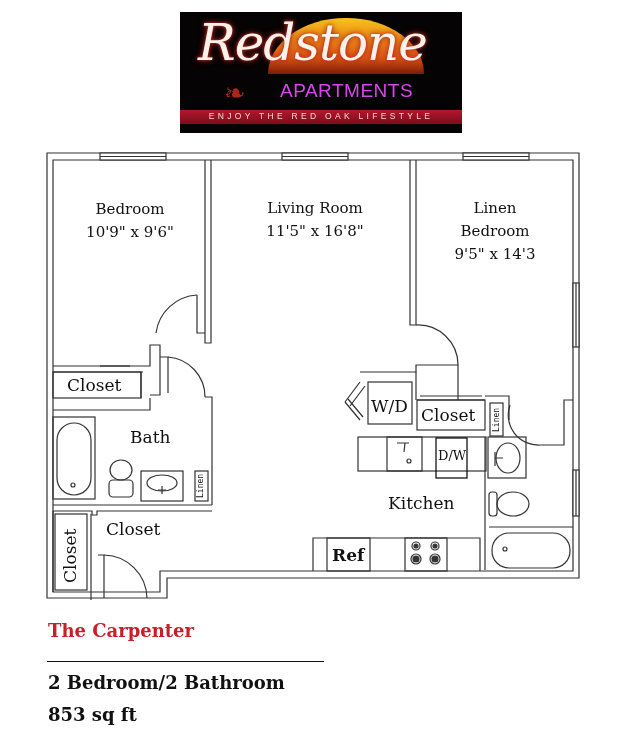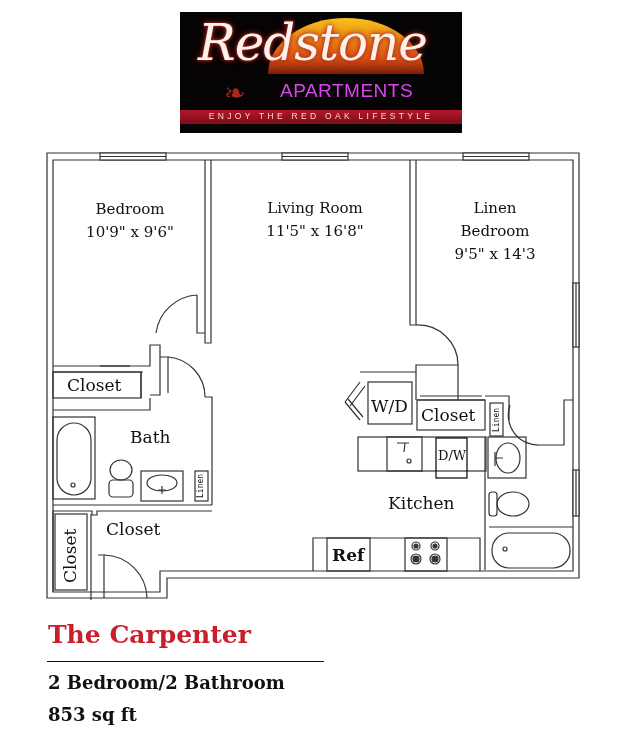--- a/index.html
+++ b/index.html
@@ -8,21 +8,21 @@
   .logo .glow{position:absolute;left:88px;top:6px;width:156px;height:56px;border-radius:50% 50% 0 0/100% 100% 0 0;background:linear-gradient(#f7c21c,#e05a12 70%,#7a1a08);}
   .logo .script{position:absolute;left:18px;top:2px;font-family:"DejaVu Serif",serif;font-style:italic;font-size:50px;color:#fff2ea;text-shadow:0 0 3px #c0392b,0 0 6px #a31a1a;letter-spacing:-1px;}
   .logo .apts{position:absolute;left:100px;top:68px;font-family:"Liberation Sans",sans-serif;font-size:19px;color:#d946ef;letter-spacing:0.5px;}
   .logo .leaf{position:absolute;left:44px;top:66px;font-size:26px;color:#a8281c;}
   .logo .band{position:absolute;left:0;top:98px;width:282px;height:14px;background:linear-gradient(#b2182b,#7c0d1c);}
   .logo .tag{position:absolute;left:0;top:99px;width:282px;text-align:center;font-family:"Liberation Sans",sans-serif;font-size:8.5px;letter-spacing:3.3px;color:#ffd6c8;}
   svg.plan{position:absolute;left:0;top:0;}
   .room-label{position:absolute;text-align:center;font-family:"DejaVu Serif",serif;color:#111;line-height:23px;font-size:15px;}
   .small-label{position:absolute;font-family:"DejaVu Serif",serif;color:#111;font-size:17px;}
   .tiny{position:absolute;font-family:"DejaVu Sans Mono",monospace;color:#111;font-size:8px;}
-  .footer-title{position:absolute;left:48px;top:620px;font-family:"DejaVu Serif",serif;font-weight:bold;font-size:25px;color:#c8202b;}
+  .footer-title{position:absolute;left:48px;top:620px;font-family:"DejaVu Serif",serif;font-weight:bold;font-size:18px;color:#c8202b;}
   .footer-rule{position:absolute;left:47px;top:661px;width:277px;height:1px;background:#111;}
   .footer-line{position:absolute;left:48px;font-family:"DejaVu Serif",serif;font-weight:bold;font-size:18px;color:#111;}
 </style>
 </head>
 <body>
 
 <div class="logo">
   <div class="glow"></div>
   <div class="script">Redstone</div>
   <div class="leaf">❧</div>

